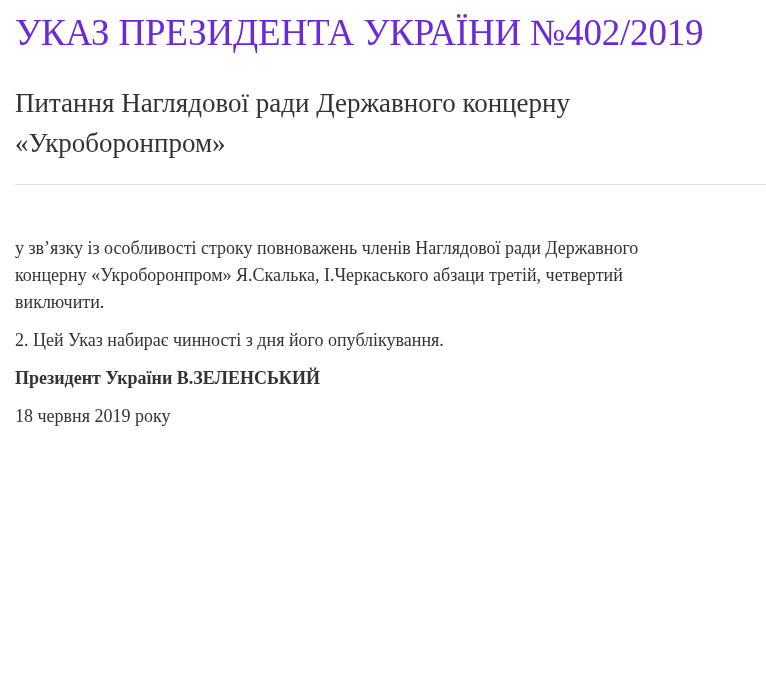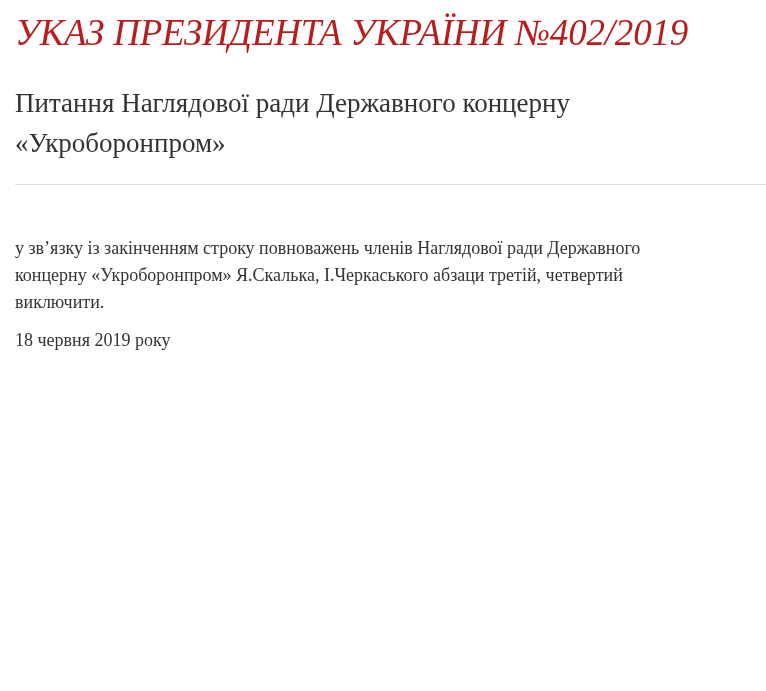--- a/index.html
+++ b/index.html
@@ -16,24 +16,23 @@
     overflow: hidden;
     background: #ffffff;
     color: #333333;
     font-family: "Liberation Serif", "DejaVu Serif", serif;
   }
   .decree-title {
     margin: 9px 0 0 0;
     font-size: 37px;
     line-height: 48px;
     font-weight: normal;
-    color: #b91c1c;
+    color: #6d28d9;
     white-space: nowrap;
     letter-spacing: -0.2px;
-    font-style: italic;
   }
   .decree-subtitle {
     margin: 26px 0 0 0;
     font-size: 27px;
     line-height: 40px;
     font-weight: normal;
     color: #333333;
     max-width: 560px;
   }
   .divider {
@@ -67,20 +66,22 @@
 
   <h2 class="decree-subtitle">Питання Наглядової ради Державного концерну «Укроборонпром»</h2>
 
   <hr class="divider">
 
   <div class="doc-text">
 
 
 
 
-    <p class="p-termination">у зв’язку із закінченням строку повноважень членів Наглядової ради Державного концерну «Укроборонпром» Я.Скалька, І.Черкаського абзаци третій, четвертий виключити.</p>
+    <p class="p-termination">у зв’язку із особливості строку повноважень членів Наглядової ради Державного концерну «Укроборонпром» Я.Скалька, І.Черкаського абзаци третій, четвертий виключити.</p>
 
+    <p class="p-item2">2. Цей Указ набирає чинності з дня його опублікування.</p>
 
+    <p class="signature">Президент України В.ЗЕЛЕНСЬКИЙ</p>
 
     <p class="date-line">18 червня 2019 року</p>
 
   </div>
 </div>
 
 </body></html>

